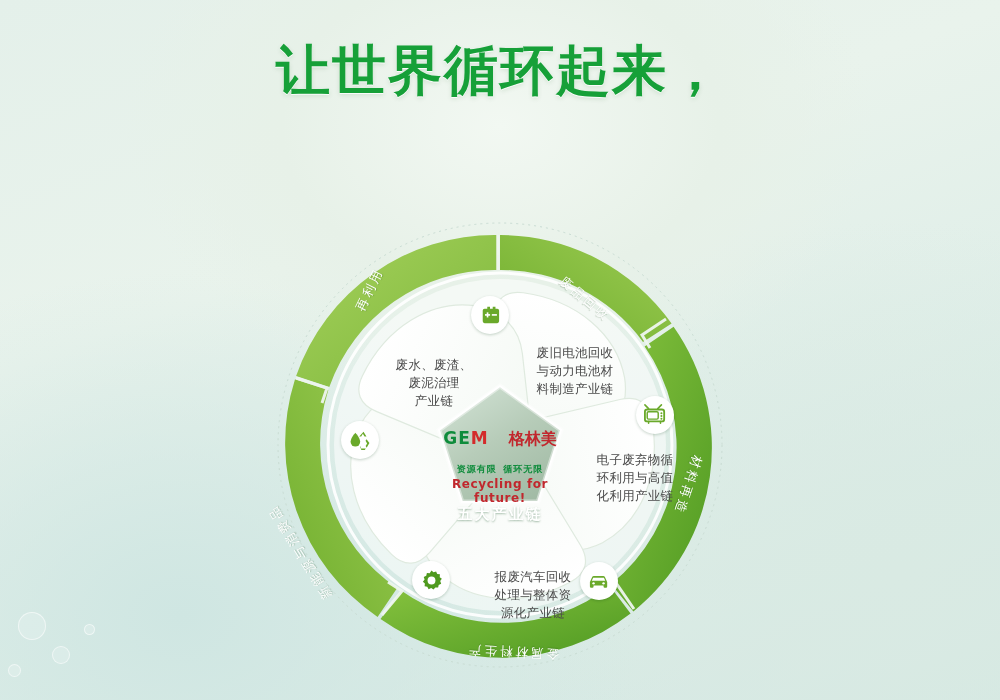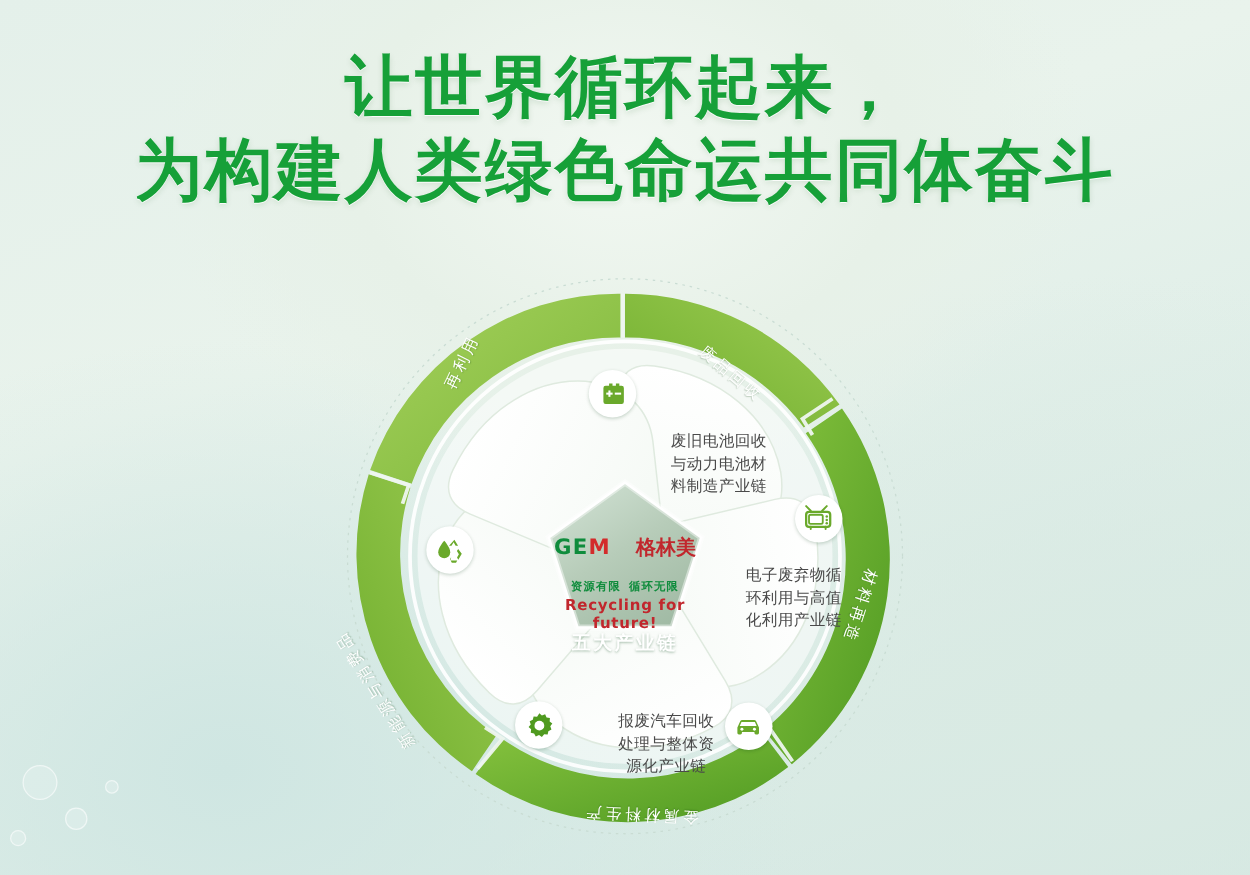--- a/index.html
+++ b/index.html
@@ -46,21 +46,21 @@
     position:absolute;color:#ffffff;font-size:12.5px;letter-spacing:3px;
     white-space:nowrap;font-family:"DejaVu Sans","Liberation Sans",sans-serif;
     text-shadow:0 1px 1px rgba(0,60,0,.25);user-select:none;
   }
 
   
   #logo{
     position:absolute;width:132px;left:434px;top:430px;text-align:center;user-select:none;
   }
   #logo .brand{
-    display:flex;align-items:flex-start;justify-content:center;gap:20px;
+    display:flex;align-items:flex-end;justify-content:center;gap:20px;
   }
   #logo .gem{
     font-weight:bold;font-size:17px;color:#0f8c3c;letter-spacing:1px;
     font-family:"DejaVu Sans","Liberation Sans",sans-serif;line-height:1;
   }
   #logo .gem .red{color:#d32b2b;}
   #logo .cn{
     font-weight:bold;font-size:16px;color:#c1272d;letter-spacing:0px;line-height:1;
     font-family:"DejaVu Sans","Liberation Sans",sans-serif;
   }
@@ -91,21 +91,20 @@
 
 <div id="stage">
 
   <div class="bubble" style="left:18px;top:612px;width:26px;height:26px;"></div>
   <div class="bubble" style="left:52px;top:646px;width:16px;height:16px;"></div>
   <div class="bubble" style="left:8px;top:664px;width:11px;height:11px;"></div>
   <div class="bubble" style="left:84px;top:624px;width:9px;height:9px;"></div>
 
   <div id="title">
     <span class="l1">让世界循环起来，</span>
-    <span class="l2">为构建人类绿色命运共同体奋斗</span>
   </div>
 
   <div id="diagram">
     <svg width="460" height="460" viewBox="0 0 460 460" xmlns="http://www.w3.org/2000/svg">
       <defs>
         <linearGradient id="gLight" x1="0" y1="0" x2="1" y2="1">
           <stop offset="0%" stop-color="#a6d15c"></stop>
           <stop offset="100%" stop-color="#7cb73a"></stop>
         </linearGradient>
         <linearGradient id="gDark" x1="0" y1="0" x2="1" y2="1">
@@ -177,20 +176,23 @@
 
   <div class="lbl" style="left:513px;top:344px;width:124px;">废旧电池回收
 与动力电池材
 料制造产业链</div>
   <div class="lbl" style="left:580px;top:451px;width:110px;">电子废弃物循
 环利用与高值
 化利用产业链</div>
   <div class="lbl" style="left:474px;top:535px;width:118px;margin-top:33px;">报废汽车回收
 处理与整体资
 源化产业链</div>
+  <div class="lbl" style="left:375px;top:356px;width:118px;">废水、废渣、
+废泥治理
+产业链</div>
 
   <div class="ringlbl" style="left:561px;top:271px;transform:rotate(40deg);transform-origin:0 50%;">废品回收</div>
   <div class="ringlbl" style="left:697px;top:447px;transform:rotate(108deg);transform-origin:0 50%;">材料再造</div>
   <div class="ringlbl" style="left:559px;top:645px;transform:rotate(183deg);transform-origin:0 50%;">金属材料生产</div>
   <div class="ringlbl" style="left:329px;top:589px;transform:rotate(238deg);transform-origin:0 50%;">新能源与消费品</div>
   <div class="ringlbl" style="left:360px;top:302px;transform:rotate(-64deg);transform-origin:0 50%;">再利用</div>
 
   <div id="logo">
     <div class="brand">
       <span class="gem">GE<span class="red">M</span></span>

